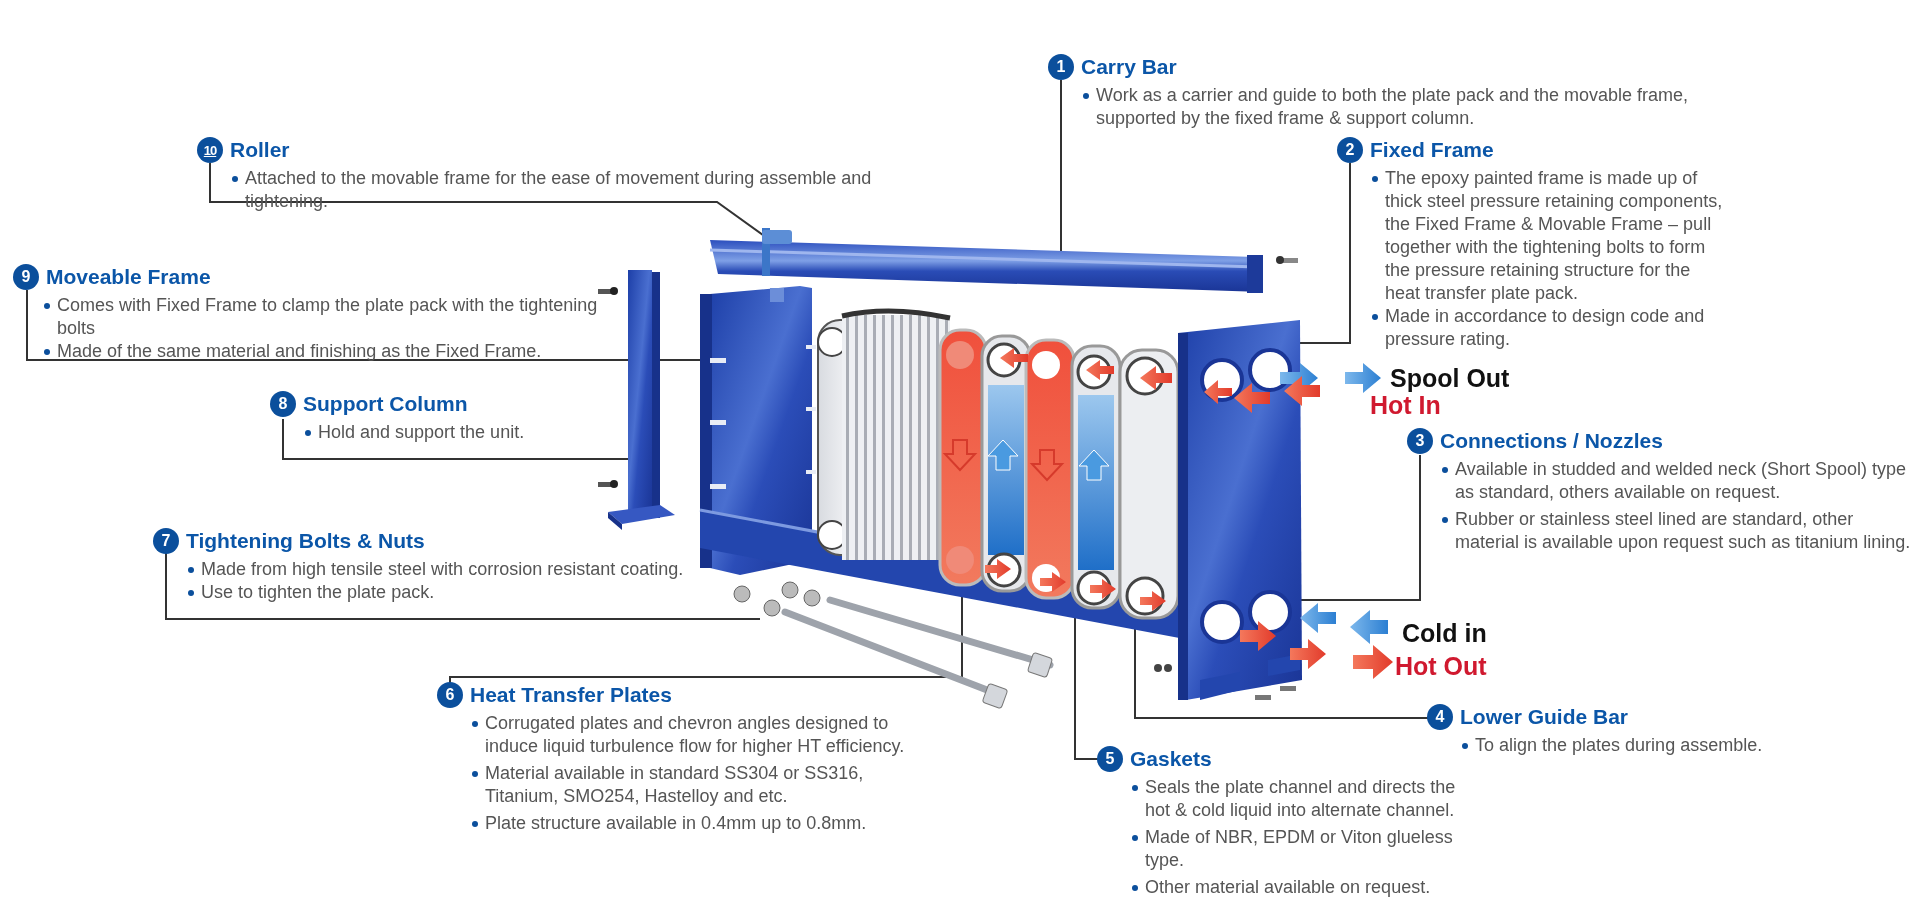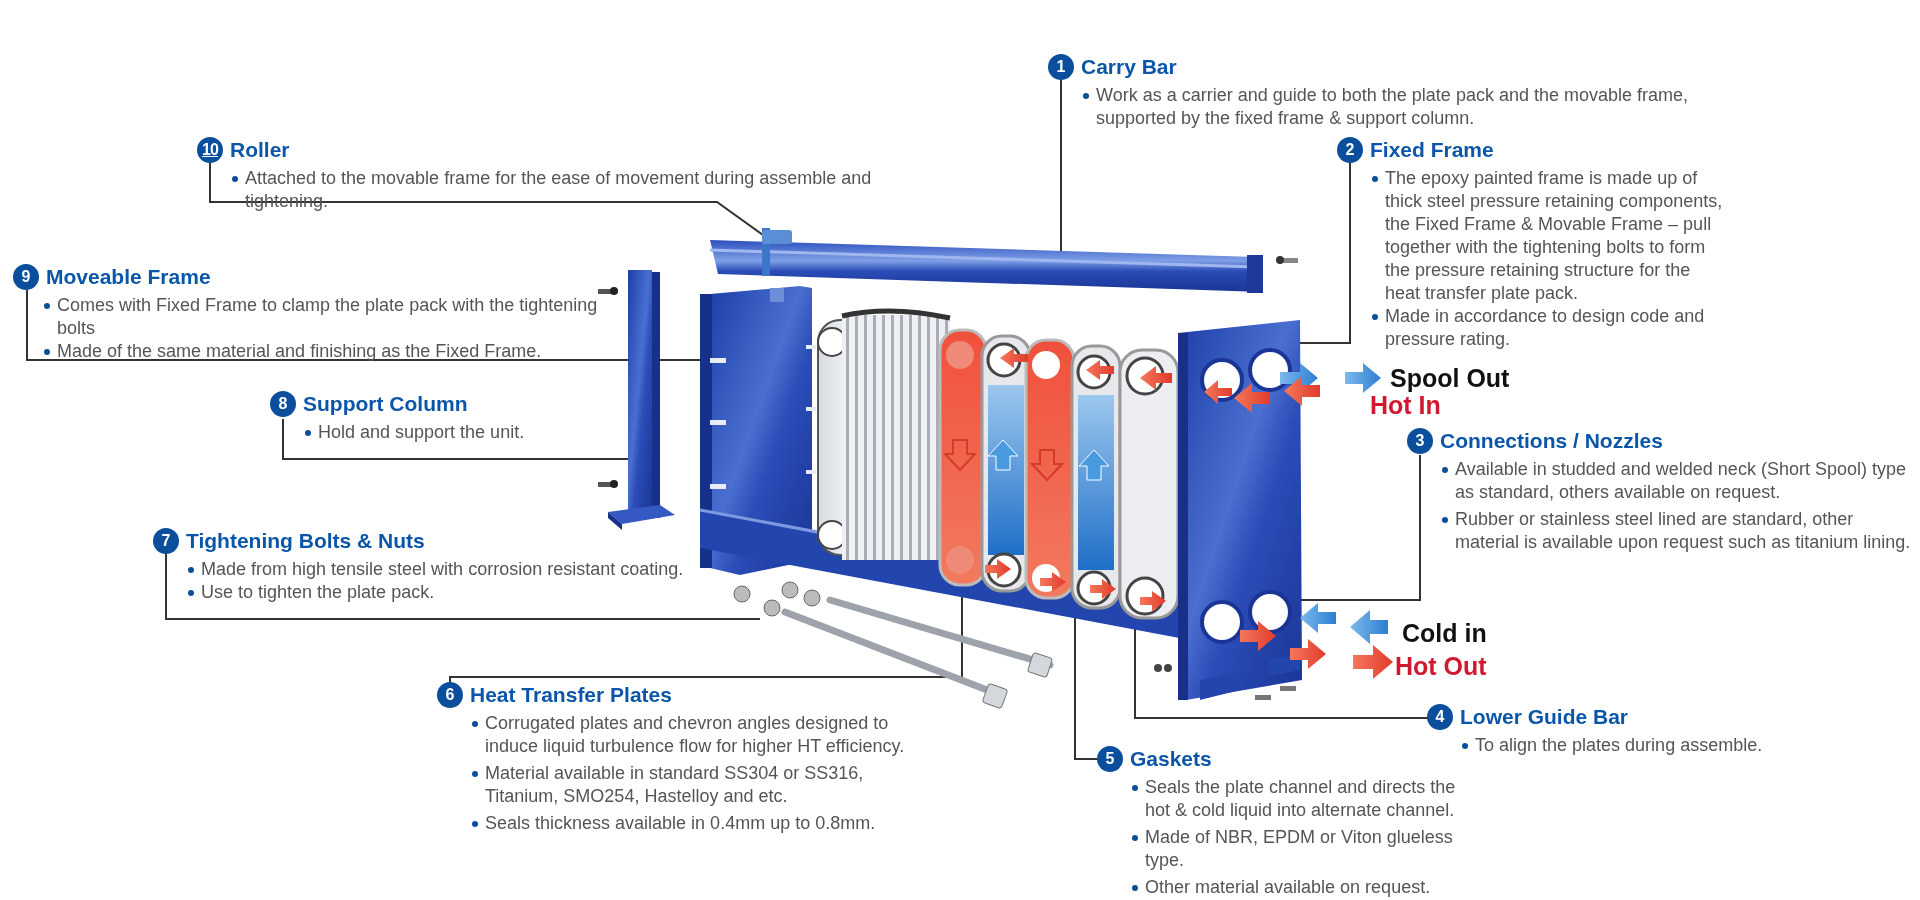--- a/index.html
+++ b/index.html
@@ -1,21 +1,21 @@
 <!DOCTYPE html>
 <html><head>
 <meta charset="utf-8">
 <style>
   html,body{margin:0;padding:0;background:#ffffff;}
   body{width:1920px;height:900px;position:relative;overflow:hidden;font-family:"Liberation Sans",sans-serif;}
   #diagram{position:absolute;left:0;top:0;width:1920px;height:900px;}
   .callout{position:absolute;}
   .callout-title{display:flex;align-items:center;gap:7px;}
   .num{width:26px;height:26px;border-radius:50%;background:#0b4f9c;color:#fff;font-weight:bold;font-size:16px;display:flex;align-items:center;justify-content:center;flex:0 0 auto;}
-  .num.small{font-size:16px;letter-spacing:-1px;text-decoration:underline;}
+  .num.small{font-size:13px;letter-spacing:-1px;text-decoration:underline;}
   .title{color:#0b56a8;font-weight:bold;font-size:21px;white-space:nowrap;text-align:center;}
   ul.bullets{list-style:none;margin:4px 0 0 0;padding:0 0 0 34px;}
   ul.bullets li{position:relative;color:#555;font-size:18px;line-height:23px;padding-left:14px;}
   ul.bullets li::before{content:"";position:absolute;left:1px;top:9px;width:6px;height:6px;border-radius:50%;background:#0b4f9c;}
   ul.bullets li.gap{margin-top:4px;}
   .flow{position:absolute;font-weight:bold;font-size:25px;white-space:nowrap;}
   .flow.cold{color:#111;}
   .flow.hot{color:#d0192f;}
 </style>
 </head>
@@ -280,21 +280,21 @@
 </div>
 
 <div class="callout" style="left:437px;top:682px;width:480px;">
   <div class="callout-title">
       <span class="num">6</span>
       <span class="title">Heat Transfer Plates</span>
     </div>
   <ul class="bullets">
     <li>Corrugated plates and chevron angles designed to induce liquid turbulence flow for higher HT efficiency.</li>
     <li class="gap">Material available in standard SS304 or SS316, Titanium, SMO254, Hastelloy and etc.</li>
-    <li class="gap">Seals thickness available in 0.4mm up to 0.8mm.</li>
+    <li class="gap">Plate structure available in 0.4mm up to 0.8mm.</li>
   </ul>
 </div>
 
 <div class="callout" style="left:153px;top:528px;width:560px;">
   <div class="callout-title">
       <span class="num">7</span>
       <span class="title">Tightening Bolts &amp; Nuts</span>
     </div>
   <ul class="bullets">
     <li>Made from high tensile steel with corrosion resistant coating.</li>

